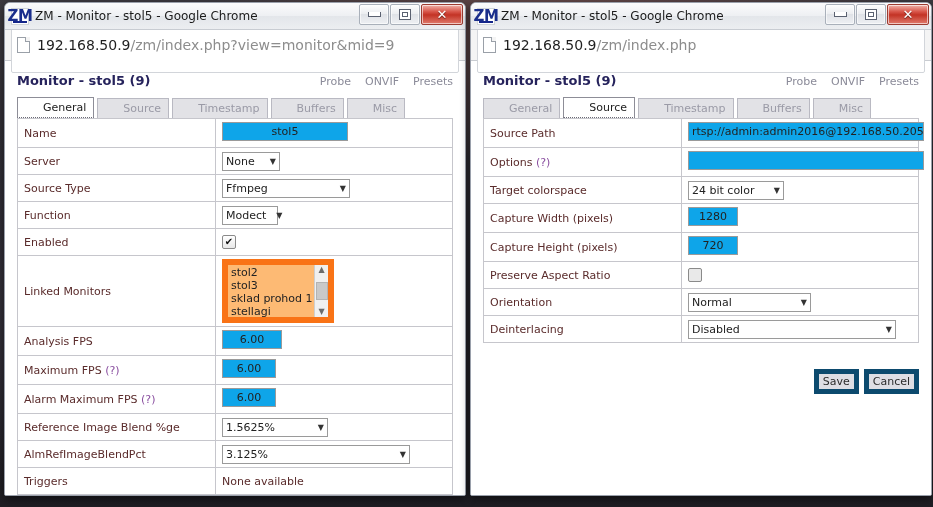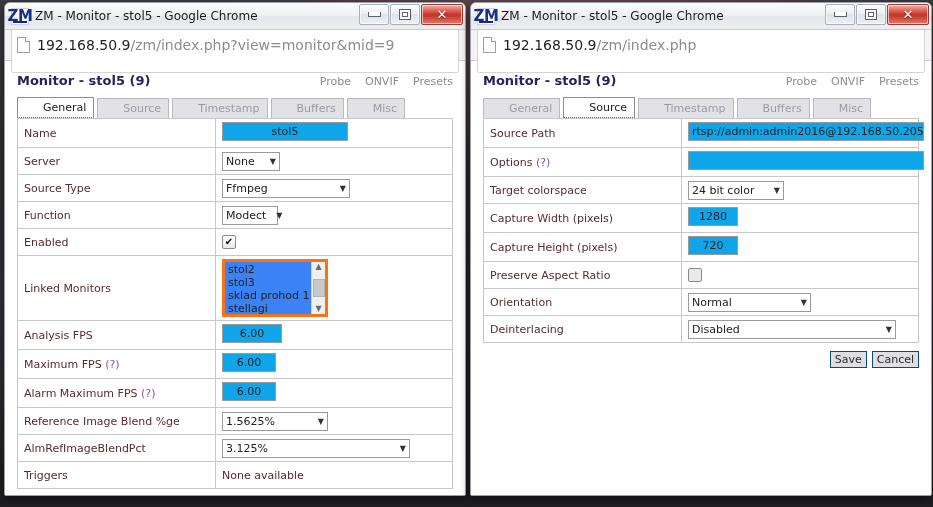--- a/index.html
+++ b/index.html
@@ -154,39 +154,40 @@
   }
   .sel .arr{margin-left:10px;font-size:8px;color:#333;}
   .cb{
     width:12px;height:12px;border:1px solid #8a8a8a;border-radius:2px;
     background:linear-gradient(180deg,#ffffff,#e8e8e8);
     display:inline-flex;align-items:center;justify-content:center;
     font-size:10px;color:#111;line-height:1;
   }
   .cb.off{background:#e9e9e9;color:transparent;}
   .listbox{
-    width:100px;height:52px;border:3px solid #f97316;background:#3b82f6;
+    width:100px;height:52px;border:6px solid #f97316;background:#fdba74;
     display:flex;overflow:hidden;
   }
   .listbox ul{list-style:none;margin:0;padding:1px 0 0 3px;flex:1;}
   .listbox li{font-size:11px;color:#222;line-height:13px;white-space:nowrap;}
   .lsb{
     width:13px;background:#f0f0f0;border-left:1px solid #cfcfcf;
     display:flex;flex-direction:column;align-items:center;justify-content:space-between;
     padding:1px 0;
   }
   .lsb .ar{font-size:8px;color:#6b6b6b;line-height:8px;}
   .lsb .thumb{width:10px;height:16px;background:#c9c9c9;border:1px solid #b3b3b3;}
   .plain{font-size:11px;color:#5a2b2b;}
 
   .btnrow{display:flex;justify-content:flex-end;gap:5px;padding:8px 12px 0 12px;}
   .btn{
-    border:1px solid #0c4a6e;background:#dedee4;
+    border:5px solid #0c4a6e;background:#dedee4;
     font-size:11px;color:#2b2b2b;padding:1px 4px;line-height:13px;
     font-family:"DejaVu Sans", sans-serif;
+    margin-top:18px;
   }
 </style>
 </head>
 <body>
 
 <div id="desktop"></div>
 
 <div class="win" id="win0" style="left:4px;top:2px;width:460px;height:492px;">
 
   <div class="titlebar">

